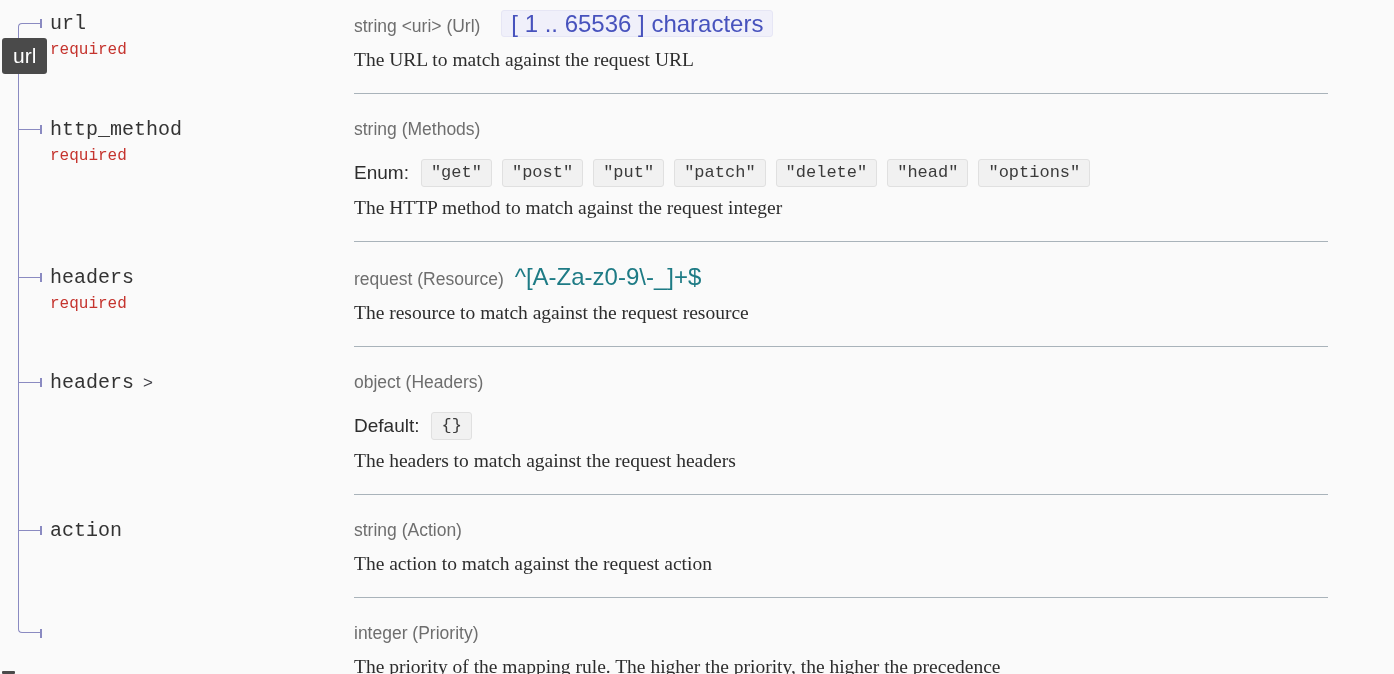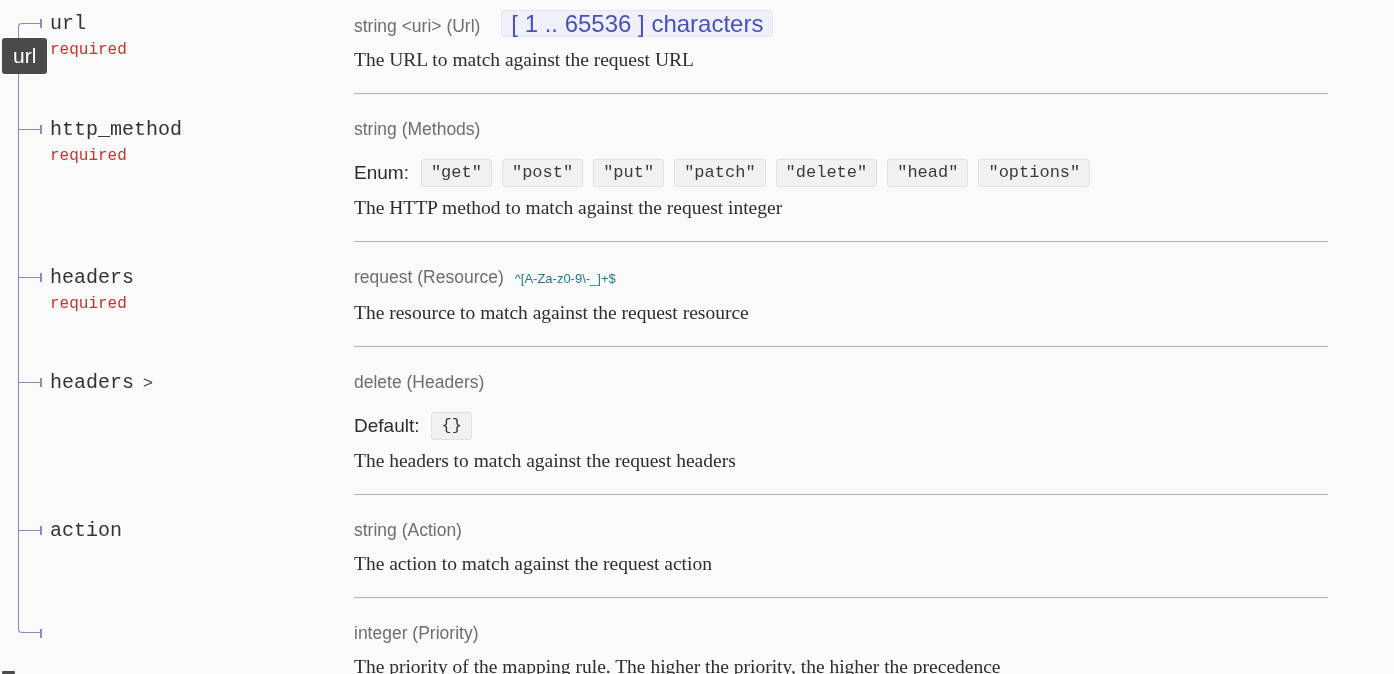--- a/index.html
+++ b/index.html
@@ -37,21 +37,21 @@
   .corner-last{position:absolute;left:18px;top:0;width:22px;height:35px;
     border-left:1px solid var(--tree);border-bottom:1px solid var(--tree);border-bottom-left-radius:4px;}
   .tick{position:absolute;left:40px;width:2px;height:9px;background:var(--tree);}
   .tick.t-first{top:19px;}
   .tick.t-mid{top:31px;}
 
   .cell-right{flex:1;margin-right:27px;border-bottom:1px solid var(--divider);
     padding-top:22px;padding-bottom:20px;}
   .row.first .cell-right{padding-top:10px;}
   .type-line{font-size:17.5px;line-height:26px;color:var(--type);}
-  .type-line .pattern{color:var(--teal);font-size:13px;margin-left:6px;text-align:center;}
+  .type-line .pattern{color:var(--teal);font-size:24px;margin-left:6px;text-align:center;}
   .constraint{display:inline-block;margin-left:16px;font-size:24px;color:var(--indigo);
     background:#f0f0fa;border:1px solid #e6e6f5;border-radius:3px;padding:0 9px;line-height:25px;}
   .kv-line{margin-top:17px;font-size:19px;line-height:28px;color:var(--desc);display:flex;align-items:center;flex-wrap:wrap;}
   .kv-label{margin-right:12px;}
   .token-badge{font-family:"Liberation Mono",monospace;font-size:17px;color:#3b3b3b;
     background:var(--badge-bg);border:1px solid var(--badge-border);border-radius:3px;
     padding:1px 9px;margin-right:10px;display:inline-block;line-height:24px;}
   .desc{margin-top:7px;font-size:19.5px;line-height:27px;color:var(--desc);font-family:Liberation Serif, serif;}
 
   
@@ -133,21 +133,21 @@
     <div class="cell-left">
       <div class="trunk-mid"></div>
       <div class="branch-mid"></div>
       <div class="tick t-mid"></div>
       <div class="name-wrap">
         <span class="fname clickable">headers</span><span class="chevron">&gt;</span>
       </div>
     </div>
     <div class="cell-right">
       <div class="type-line">
-        <span>delete (Headers)</span>
+        <span>object (Headers)</span>
       </div>
       <div class="kv-line">
         <span class="kv-label">Default:</span>
         <span class="token-badge">{}</span>
       </div>
       <div class="desc">The headers to match against the request headers</div>
     </div>
   </div>
 
   <div class="row" style="min-height:100px">

